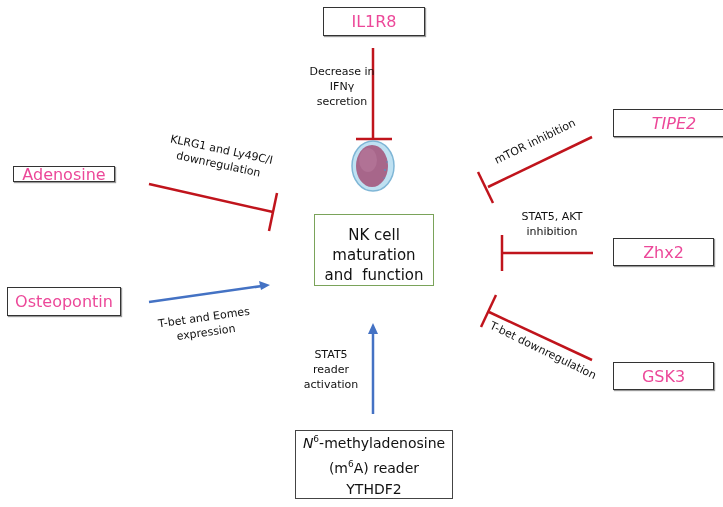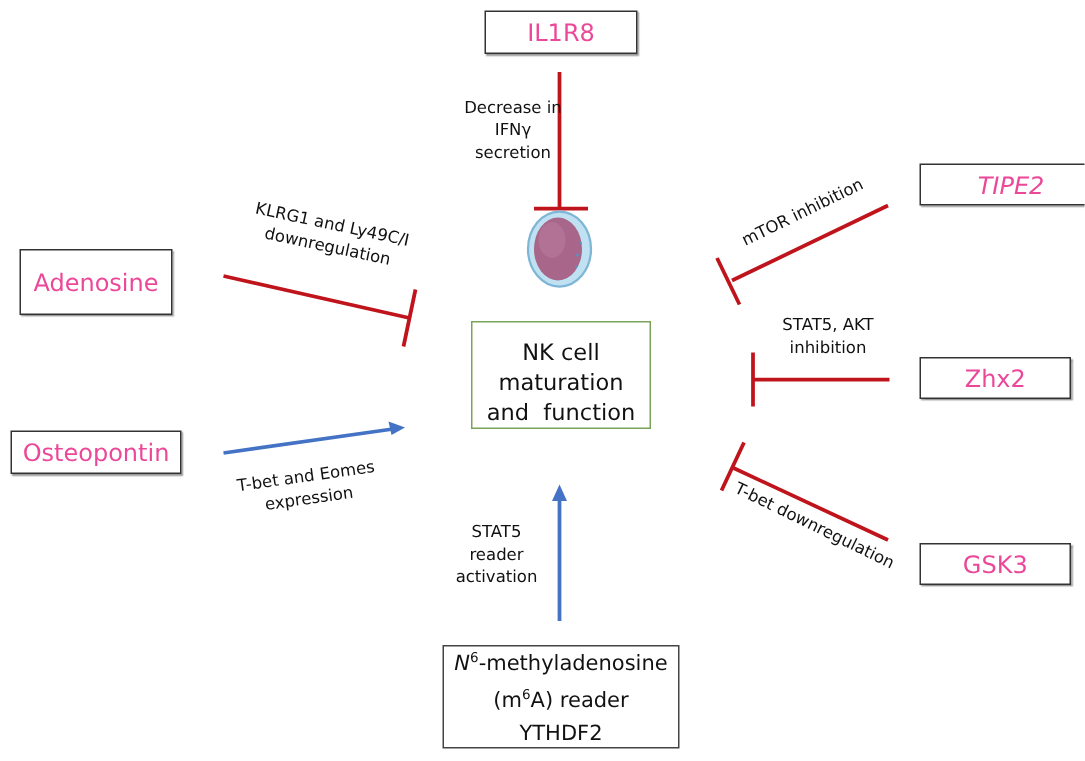--- a/index.html
+++ b/index.html
@@ -65,21 +65,21 @@
 
 <div class="box center-box" style="left:314px; top:214px; width:120px; height:72px;">
   <span>NK cell</span>
   <span>maturation</span>
   <span style="white-space:pre;">and  function</span>
 </div>
 
 <div class="box" style="left:323px; top:7px; width:102px; height:29px;">
   <span class="node-label">IL1R8</span>
 </div>
-<div class="box" style="left:13px; top:166px; width:102px; height:44px;">
+<div class="box" style="left:13px; top:166px; width:102px; height:16px;">
   <span class="node-label">Adenosine</span>
 </div>
 <div class="box" style="left:7px; top:287px; width:114px; height:29px;">
   <span class="node-label">Osteopontin</span>
 </div>
 <div class="box" style="left:613px; top:109px; width:122px; height:28px;font-style:italic;">
   <span class="node-label">TIPE2</span>
 </div>
 <div class="box" style="left:613px; top:238px; width:101px; height:28px;">
   <span class="node-label">Zhx2</span>

